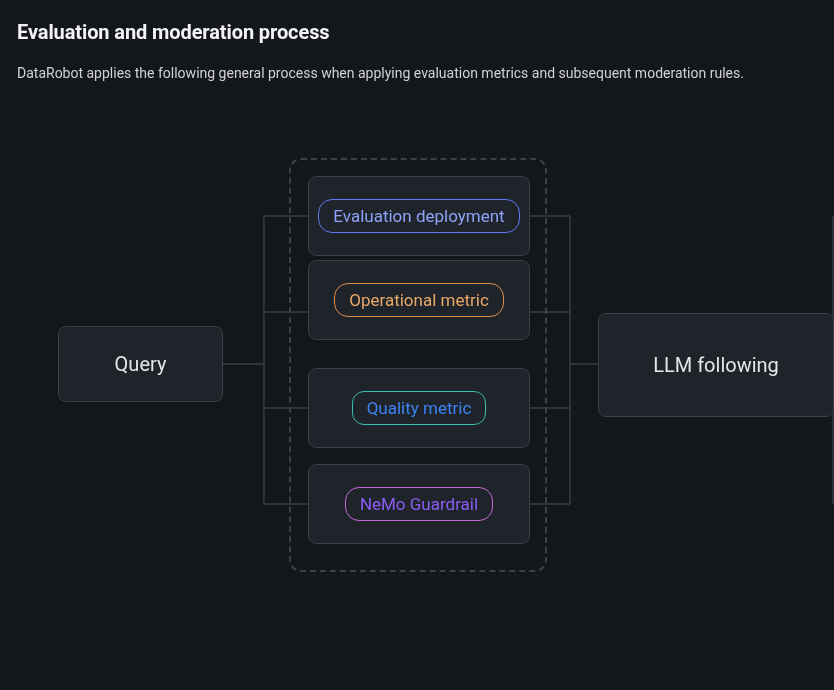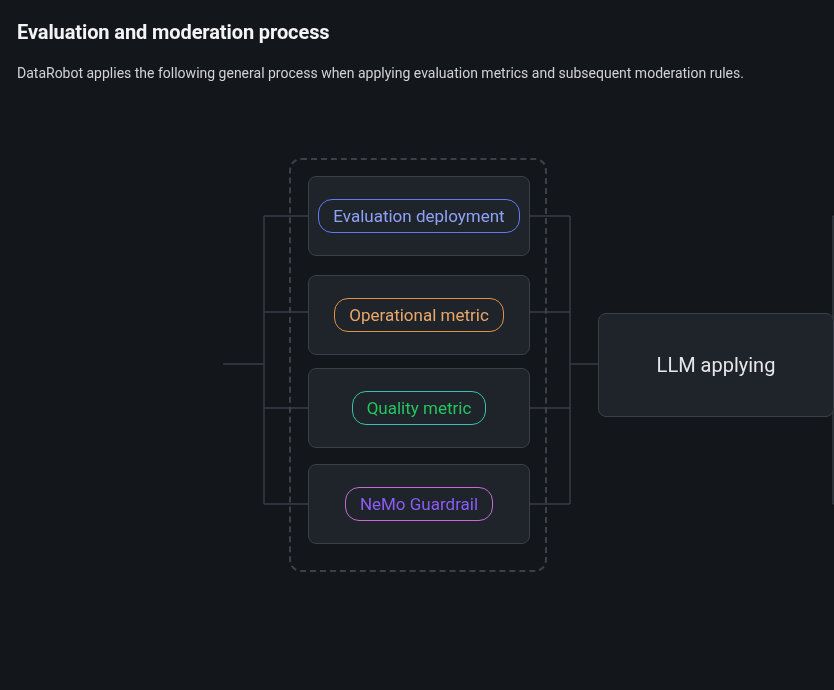--- a/index.html
+++ b/index.html
@@ -74,21 +74,21 @@
     border-radius: 12px;
   }
   .node-eval {
     left: 308px;
     top: 176px;
     width: 222px;
     height: 80px;
   }
   .node-op {
     left: 308px;
-    top: 275px;
+    top: 260px;
     width: 222px;
     height: 80px;
   }
   .node-quality {
     left: 308px;
     top: 368px;
     width: 222px;
     height: 80px;
   }
   .node-nemo {
@@ -101,21 +101,21 @@
     display: inline-block;
     padding: 4px 14px;
     border-radius: 14px;
     border: 1.5px solid;
     font-size: 17px;
     line-height: 24px;
     font-weight: 400;
   }
   .pill-blue   { border-color: #5f7af3; color: #8ea2f7; }
   .pill-orange { border-color: #e39043; color: #e9a76a; }
-  .pill-teal   { border-color: #3cbfb0; color: #22c55e; }
+  .pill-teal   { border-color: #3cbfb0; color: #3b82f6; border-radius: 12px; }
   .pill-pink   { border-color: #c66bd8; color: #8b5cf6; }
   svg.connectors {
     position: absolute;
     left: 0; top: 0;
     width: 834px;
     height: 690px;
     pointer-events: none;
   }
   svg.connectors path {
     stroke: #3a3f48;
@@ -148,37 +148,40 @@
       <path d="M530,408 H570"></path>
       <path d="M530,504 H570"></path>
       <path d="M570,216 V504"></path>
       <path d="M570,364 H598"></path>
 
       <path d="M833,216 V504"></path>
       <path d="M833,216 H834"></path>
       <path d="M833,504 H834"></path>
     </svg>
 
+    <div class="node node-query">
+      <span>Query</span>
+    </div>
 
     <div class="group-dashed"></div>
 
     <div class="node node-eval">
       <span class="pill pill-blue">Evaluation deployment</span>
     </div>
 
     <div class="node node-op">
       <span class="pill pill-orange">Operational metric</span>
     </div>
 
     <div class="node node-quality">
       <span class="pill pill-teal">Quality metric</span>
     </div>
 
     <div class="node node-nemo">
       <span class="pill pill-pink">NeMo Guardrail</span>
     </div>
 
     <div class="node node-llm">
-      <span>LLM applying</span>
+      <span>LLM following</span>
     </div>
 
   </div>
 </div>
 
 </body></html>

